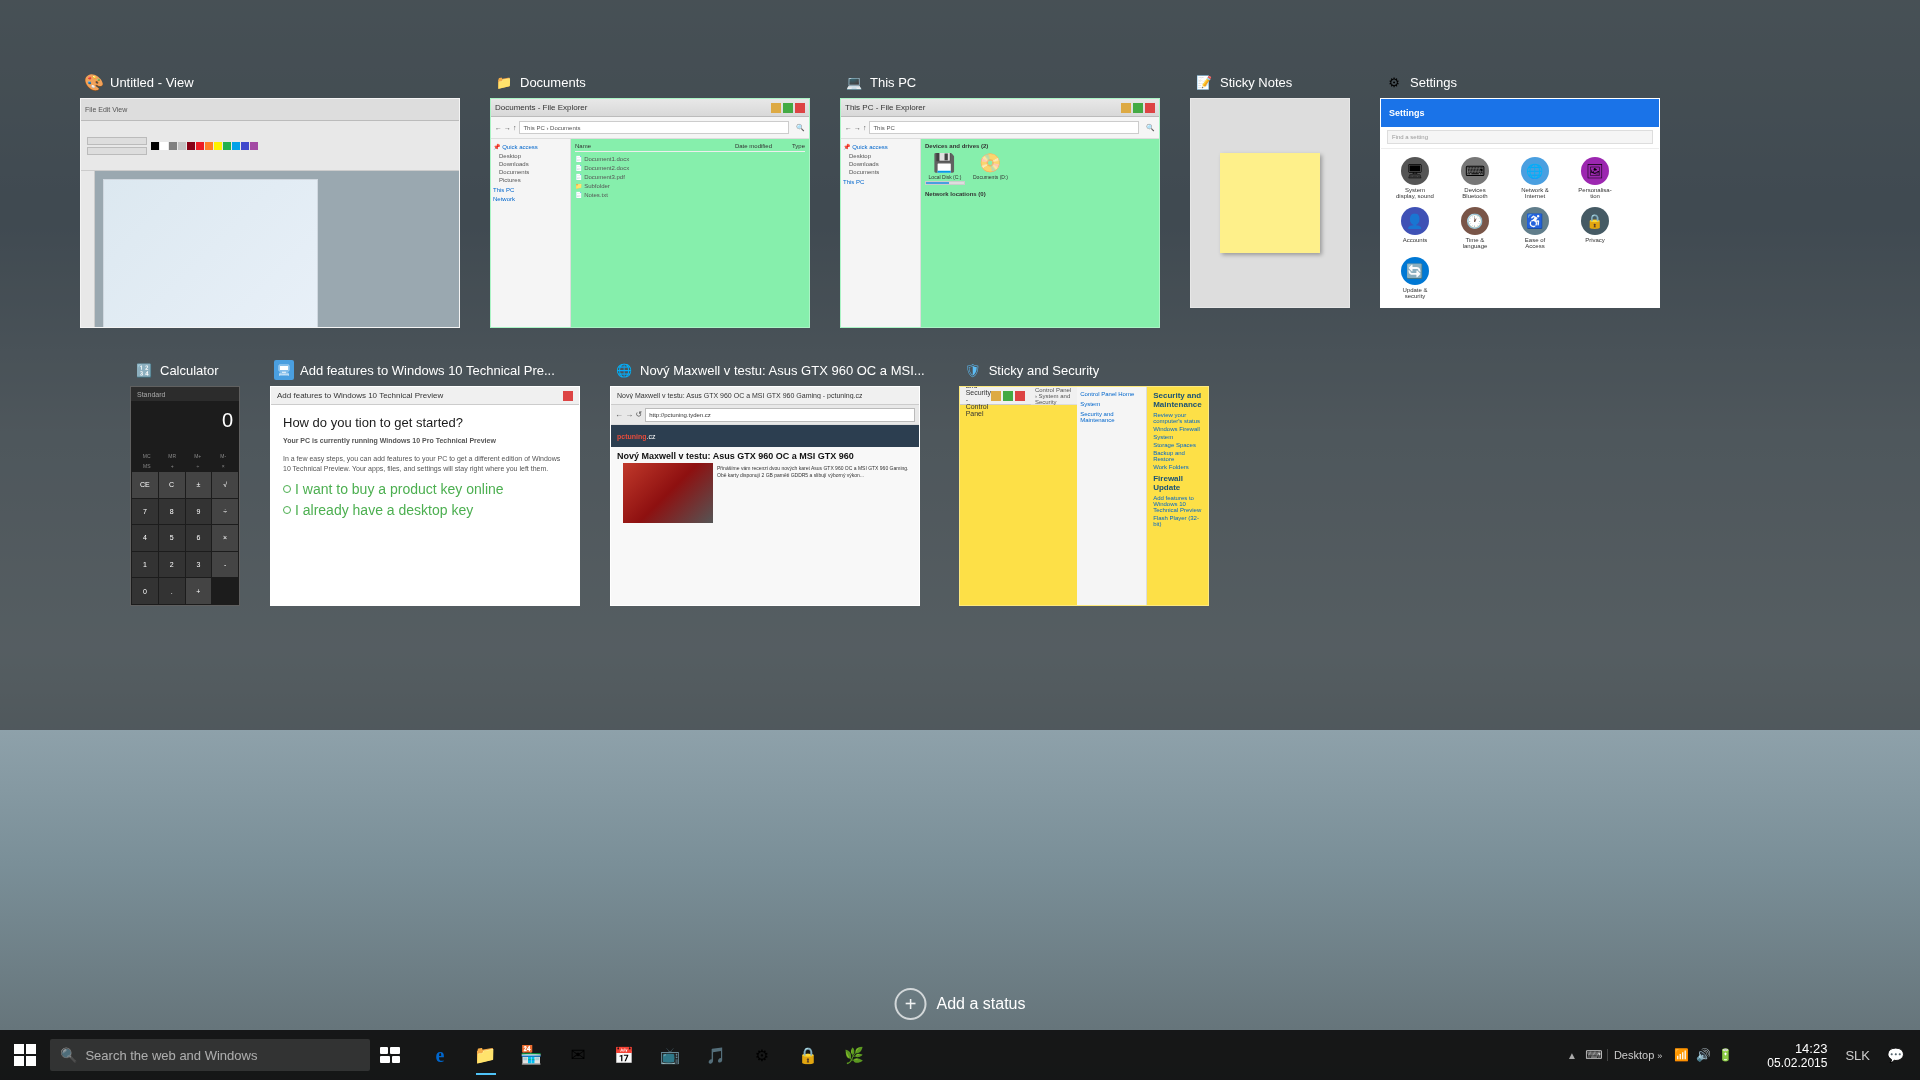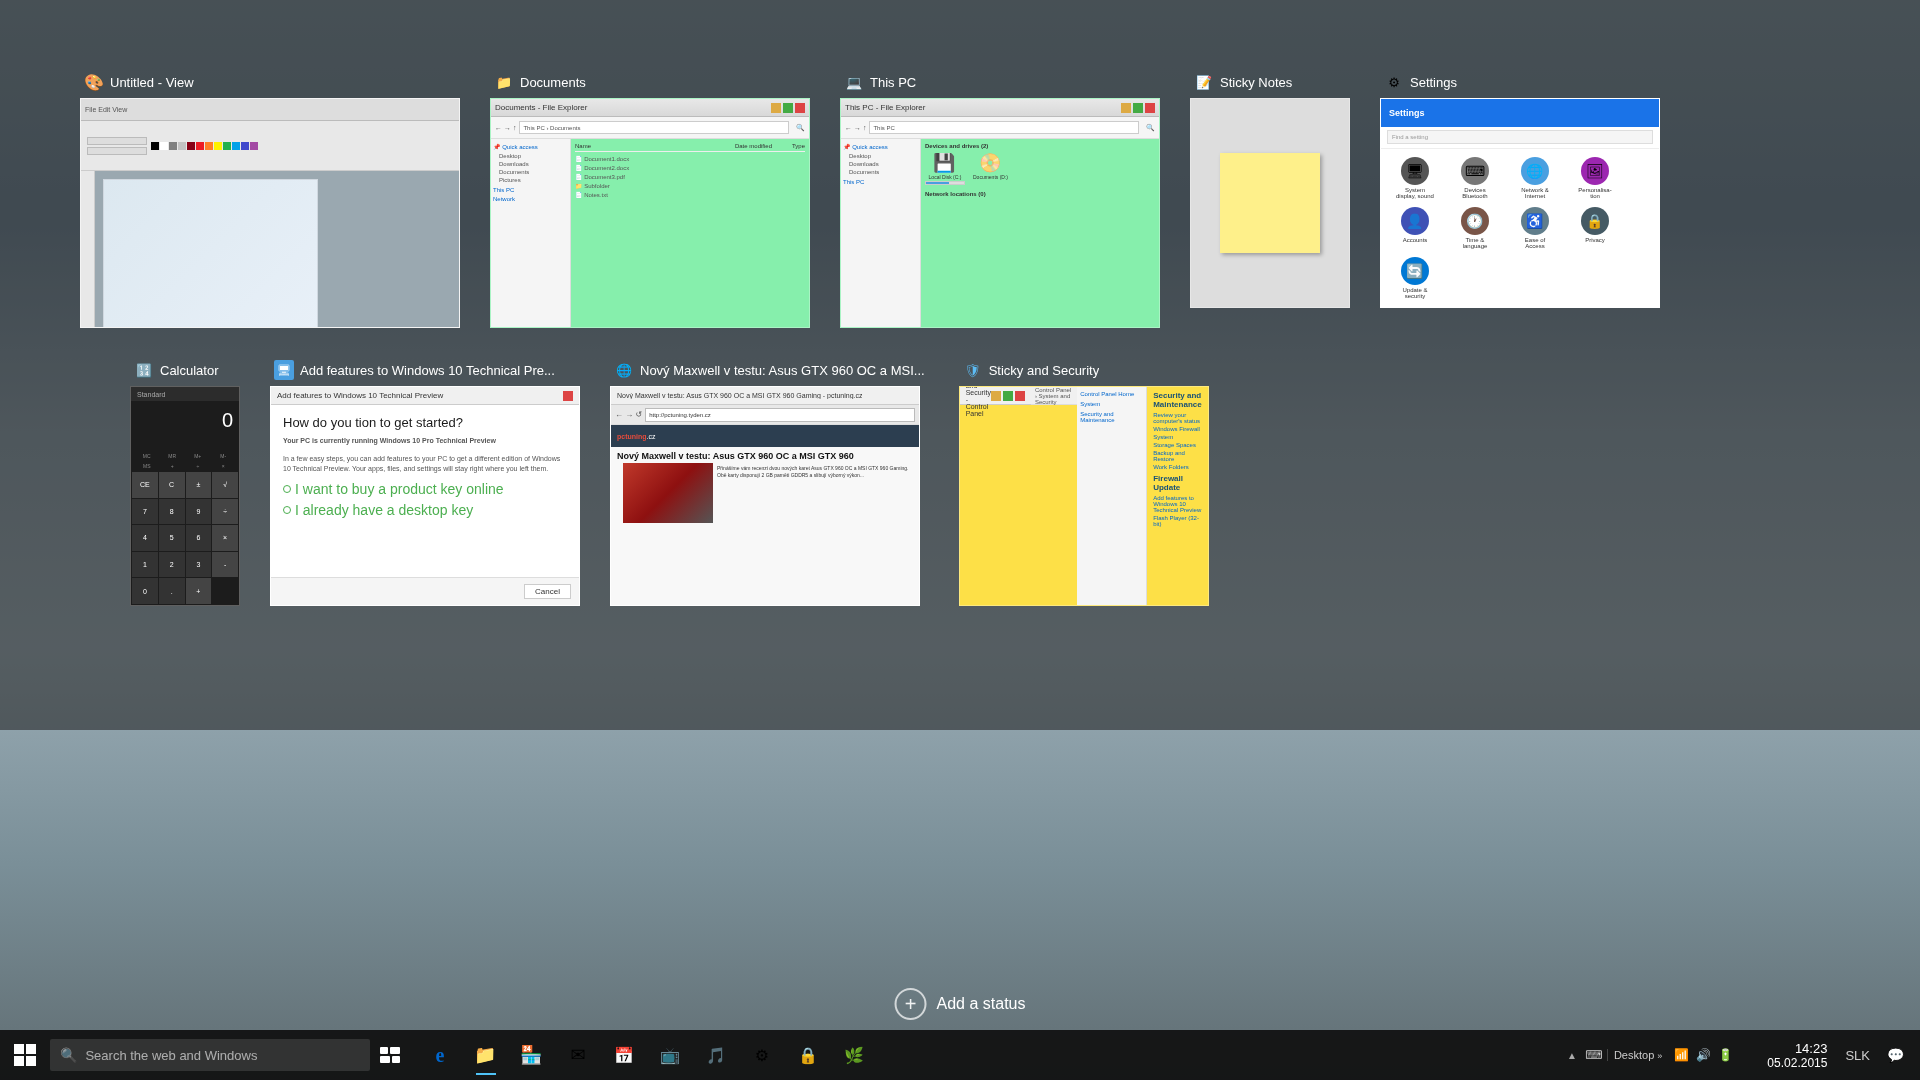--- a/index.html
+++ b/index.html
@@ -983,23 +983,20 @@
             <div class="dialog-text">In a few easy steps, you can add features to your PC to get a different edition of Windows 10 Technical Preview. Your apps, files, and settings will stay right where you left them.</div>
             <div class="dialog-option">
               <div class="dialog-radio"></div>
               <span class="dialog-option-label">I want to buy a product key online</span>
             </div>
             <div class="dialog-option">
               <div class="dialog-radio"></div>
               <span class="dialog-option-label">I already have a desktop key</span>
             </div>
           </div>
-          <div class="dialog-footer">
-            <div class="dialog-btn">Cancel</div>
-          </div>
         </div>
       </div>
 
       <div class="window-thumb">
 
         <div class="window-title-bar">
           <div class="window-icon" style="color:#0066cc;">🌐</div>
           <span class="window-label">Nový Maxwell v testu: Asus GTX 960 OC a MSI...</span>
         </div>
         <div class="window-preview browser-preview">

